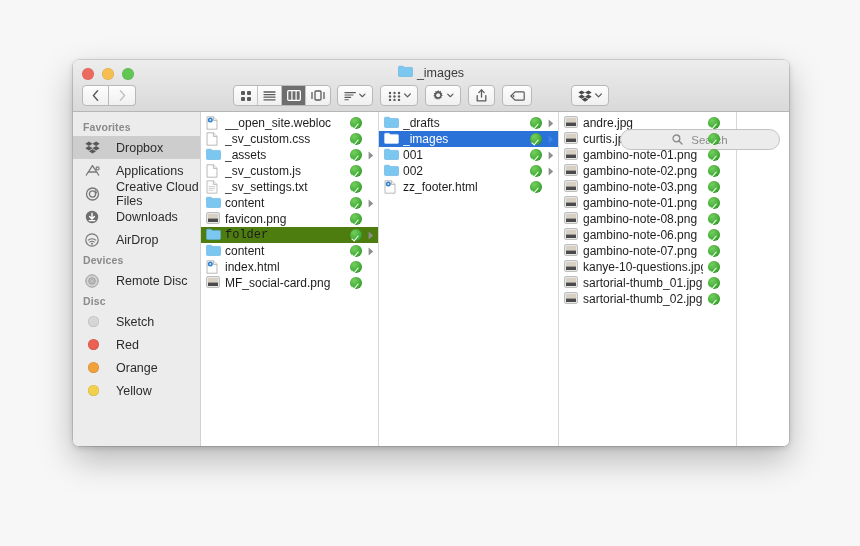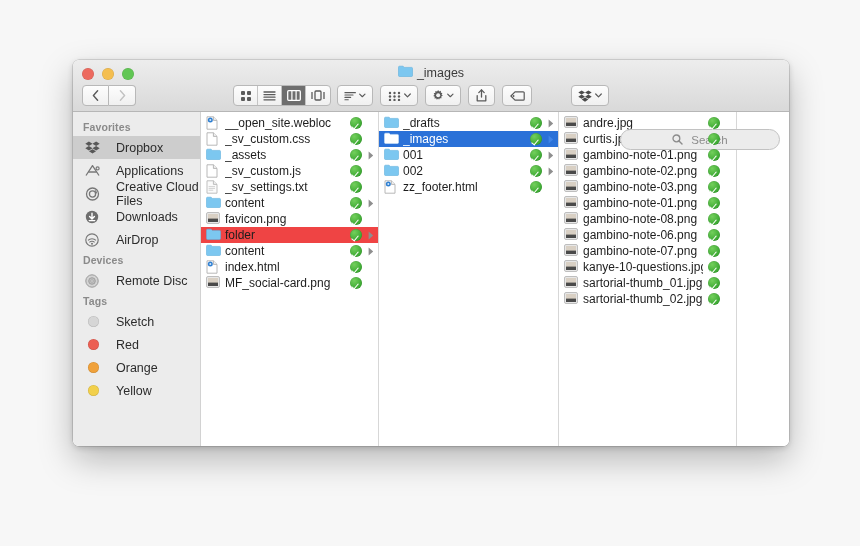--- a/index.html
+++ b/index.html
@@ -218,21 +218,21 @@
     padding: 0 3px 0 5px;
     font-size: 12px;
     color: #1d1d1d;
     gap: 5px;
   }
   .row .name {
     flex: 1;
     white-space: nowrap;
     overflow: hidden;
   }
-  .row.sel-gray { background: #ef4444; }
+  .row.sel-gray { background: #4d7c0f; font-family: Liberation Mono, monospace; }
   .row.sel-blue { background: #2a71d8; color: #ffffff; }
 
   .ficon { width: 14px; height: 14px; flex: none; }
 
   
   .badge {
     width: 12px; height: 12px;
     flex: none;
     border-radius: 50%;
     background: radial-gradient(circle at 35% 30%, #73cf5c 0%, #3aa831 70%, #2e8f29 100%);
@@ -482,21 +482,21 @@
           <div class="sb-item">
             <span class="sb-ico">
               <svg width="14" height="14" viewBox="0 0 14 14">
                 <circle cx="7" cy="7" r="6.2" fill="#d3d3d3" stroke="#9a9a9a" stroke-width="1"></circle>
          <circle cx="7" cy="7" r="3.3" fill="#bfbfbf" stroke="#9a9a9a" stroke-width="0.9"></circle>
          <circle cx="7" cy="7" r="1.2" fill="#f2f2f2" stroke="#9a9a9a" stroke-width="0.8"></circle>
               </svg>
             </span>
             <span>Remote Disc</span>
           </div>
-          <div class="sb-header">Tags</div>
+          <div class="sb-header">Disc</div>
           <div class="sb-item">
             <span class="sb-ico">
               <span class="tagdot" style="background: rgb(214, 214, 214); box-shadow: rgba(0, 0, 0, 0.14) 0px 0px 0px 0.5px inset;"></span>
             </span>
             <span>Sketch</span>
           </div>
           <div class="sb-item">
             <span class="sb-ico">
               <span class="tagdot" style="background: rgb(236, 95, 83); box-shadow: rgba(0, 0, 0, 0.14) 0px 0px 0px 0.5px inset;"></span>
             </span>

